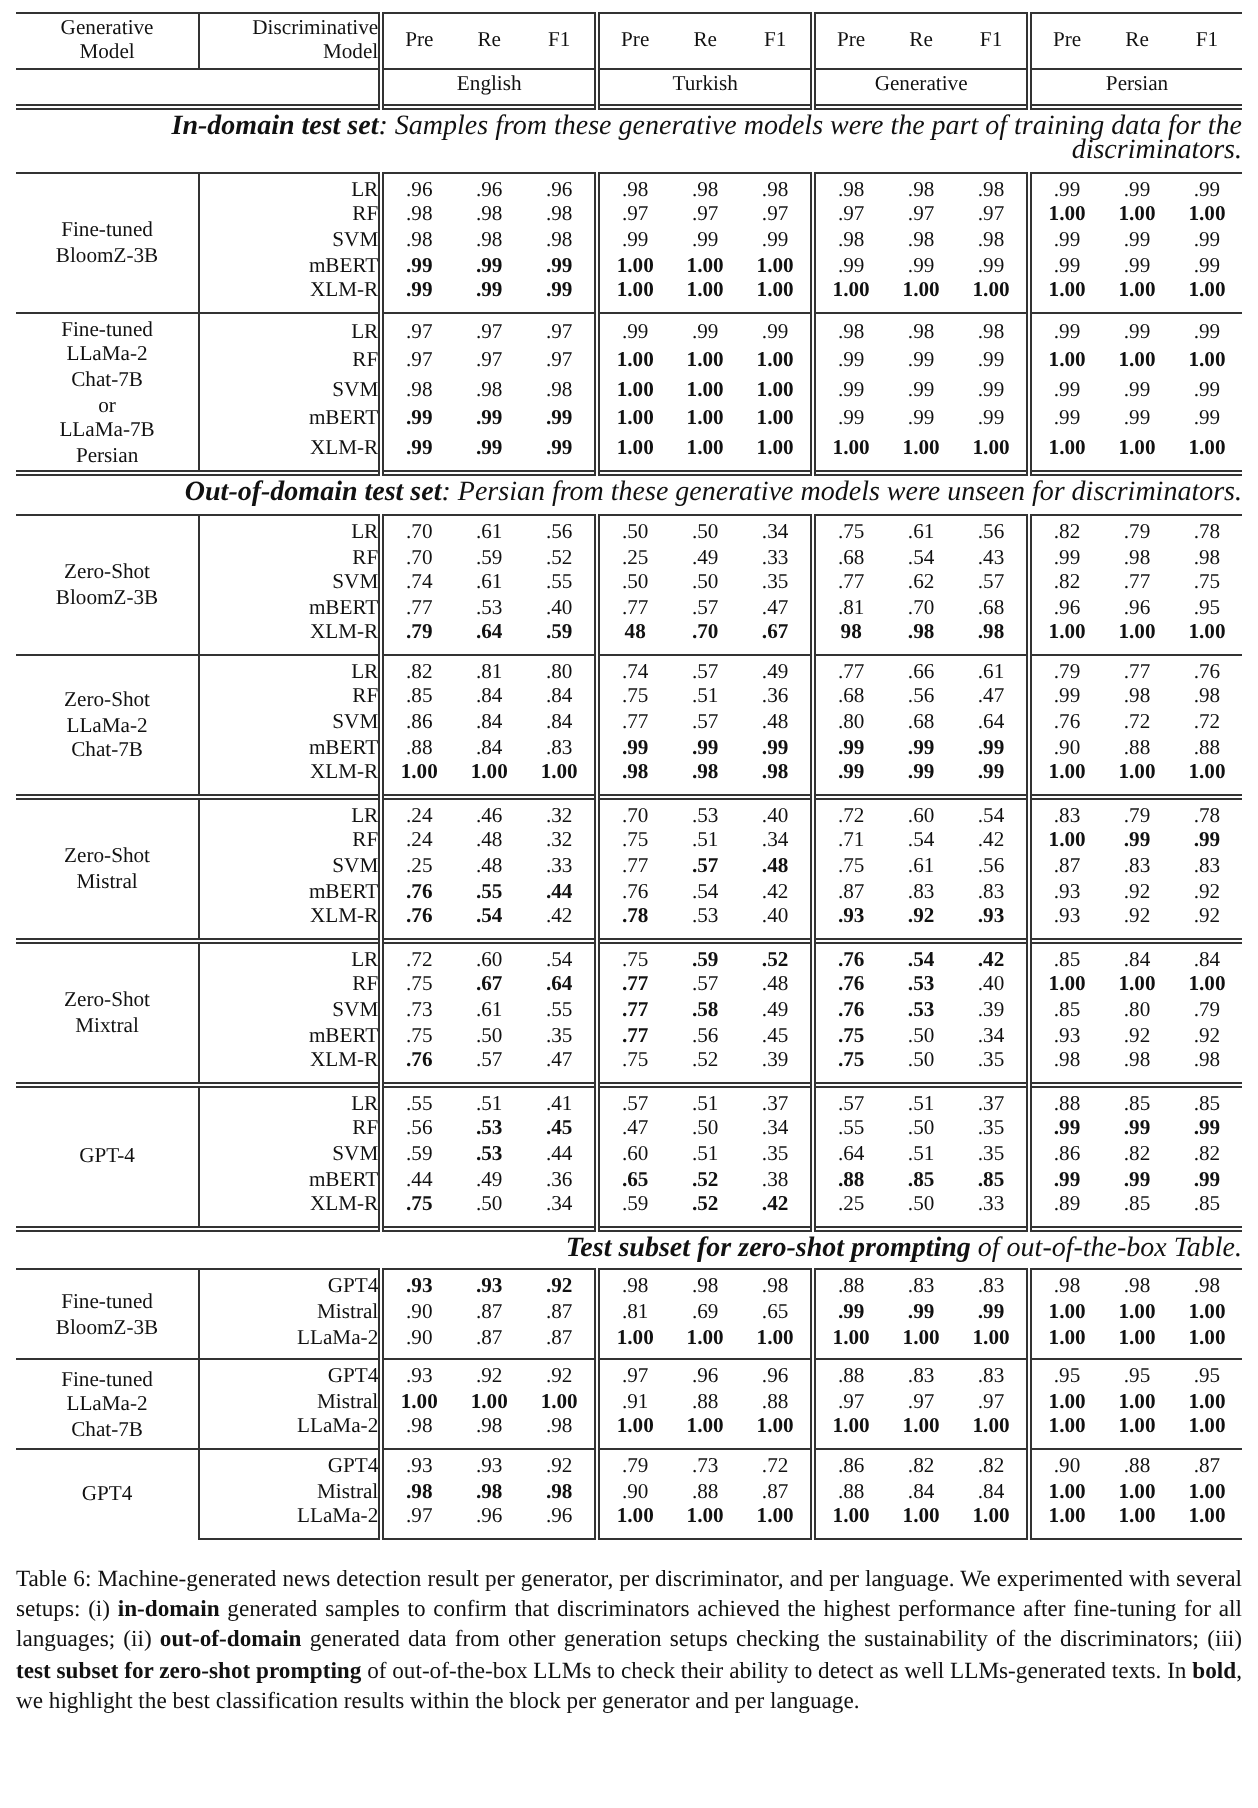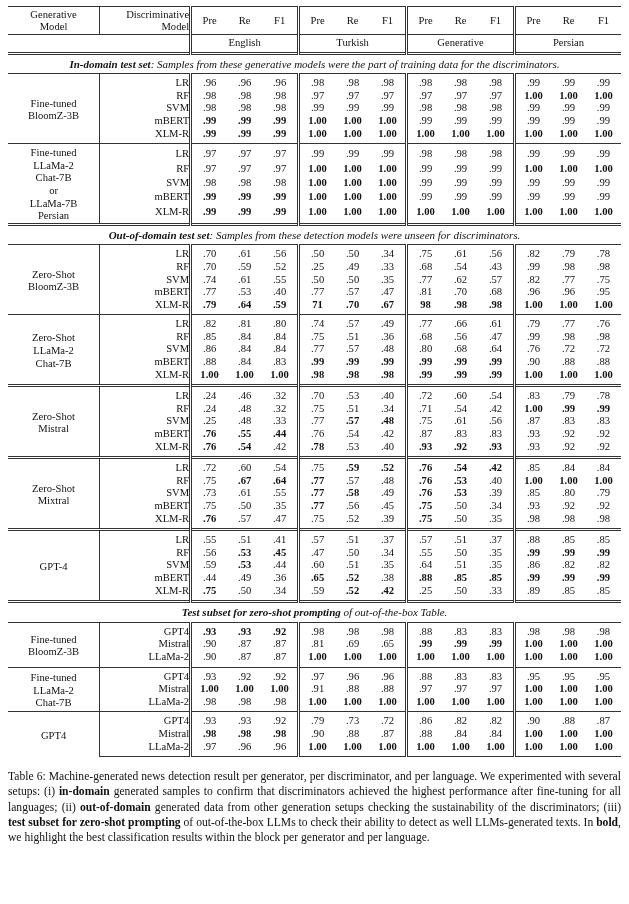--- a/index.html
+++ b/index.html
@@ -9,21 +9,21 @@
   td, th { padding: 0; text-align: center; font-weight: normal; }
   .gen { width: 86px; text-align: center; border-right: 1px solid #333; vertical-align: middle; }
   .disc { width: 84px; text-align: right; }
   .num { width: 33px; }
   .dbl-l { border-left: 3px double #333; }
   b { font-weight: bold; }
   tr.top-rule td, tr.top-rule th { border-top: 1px solid #333; }
   tr.dbl-top td, tr.dbl-top th { border-top: 3px double #333; }
   .hdr th { padding: 2px 0; vertical-align: middle; line-height: 11.5px; }
   .lang th { padding: 2px 0; }
-  .section td { padding: 3px 0; font-style: italic; font-size: 11px; text-align: center; }
+  .section td { padding: 3px 0; font-style: italic; font-size: 14px; text-align: right; }
   .section td b { font-style: italic; }
   .blk-first td { padding-top: 3px; }
   .blk-last td { padding-bottom: 3px; }
   .bottom-rule { border-bottom: 1px solid #333; }
   .caption { width: 613px; margin-top: 12px; font-size: 11.6px; line-height: 15.3px; text-align: justify; }
 </style>
 </head>
 <body>
 
 <div class="wrap">
@@ -219,21 +219,21 @@
           <td class="num"><b>1.00</b></td>
           <td class="num"><b>1.00</b></td>
           <td class="num dbl-l"><b>1.00</b></td>
           <td class="num"><b>1.00</b></td>
           <td class="num"><b>1.00</b></td>
           <td class="num dbl-l"><b>1.00</b></td>
           <td class="num"><b>1.00</b></td>
           <td class="num"><b>1.00</b></td>
         </tr>
         <tr class="section dbl-top">
-          <td colspan="14"><b>Out-of-domain test set</b><span>: Samples from these detection models were unseen for discriminators.</span></td>
+          <td colspan="14"><b>Out-of-domain test set</b><span>: Persian from these generative models were unseen for discriminators.</span></td>
         </tr>
         <tr class="blk-first top-rule">
           <td class="gen bottom-rule-none" rowspan="5">
             <div>Zero-Shot</div>
             <div>BloomZ-3B</div>
           </td>
           <td class="disc">LR</td>
           <td class="num dbl-l"><span>.70</span></td>
           <td class="num"><span>.61</span></td>
           <td class="num"><span>.56</span></td>
@@ -290,21 +290,21 @@
           <td class="num"><span>.68</span></td>
           <td class="num dbl-l"><span>.96</span></td>
           <td class="num"><span>.96</span></td>
           <td class="num"><span>.95</span></td>
         </tr>
         <tr class="blk-last">
           <td class="disc">XLM-R</td>
           <td class="num dbl-l"><b>.79</b></td>
           <td class="num"><b>.64</b></td>
           <td class="num"><b>.59</b></td>
-          <td class="num dbl-l"><b>71</b></td>
+          <td class="num dbl-l"><b>48</b></td>
           <td class="num"><b>.70</b></td>
           <td class="num"><b>.67</b></td>
           <td class="num dbl-l"><b>98</b></td>
           <td class="num"><b>.98</b></td>
           <td class="num"><b>.98</b></td>
           <td class="num dbl-l"><b>1.00</b></td>
           <td class="num"><b>1.00</b></td>
           <td class="num"><b>1.00</b></td>
         </tr>
         <tr class="blk-first top-rule">

